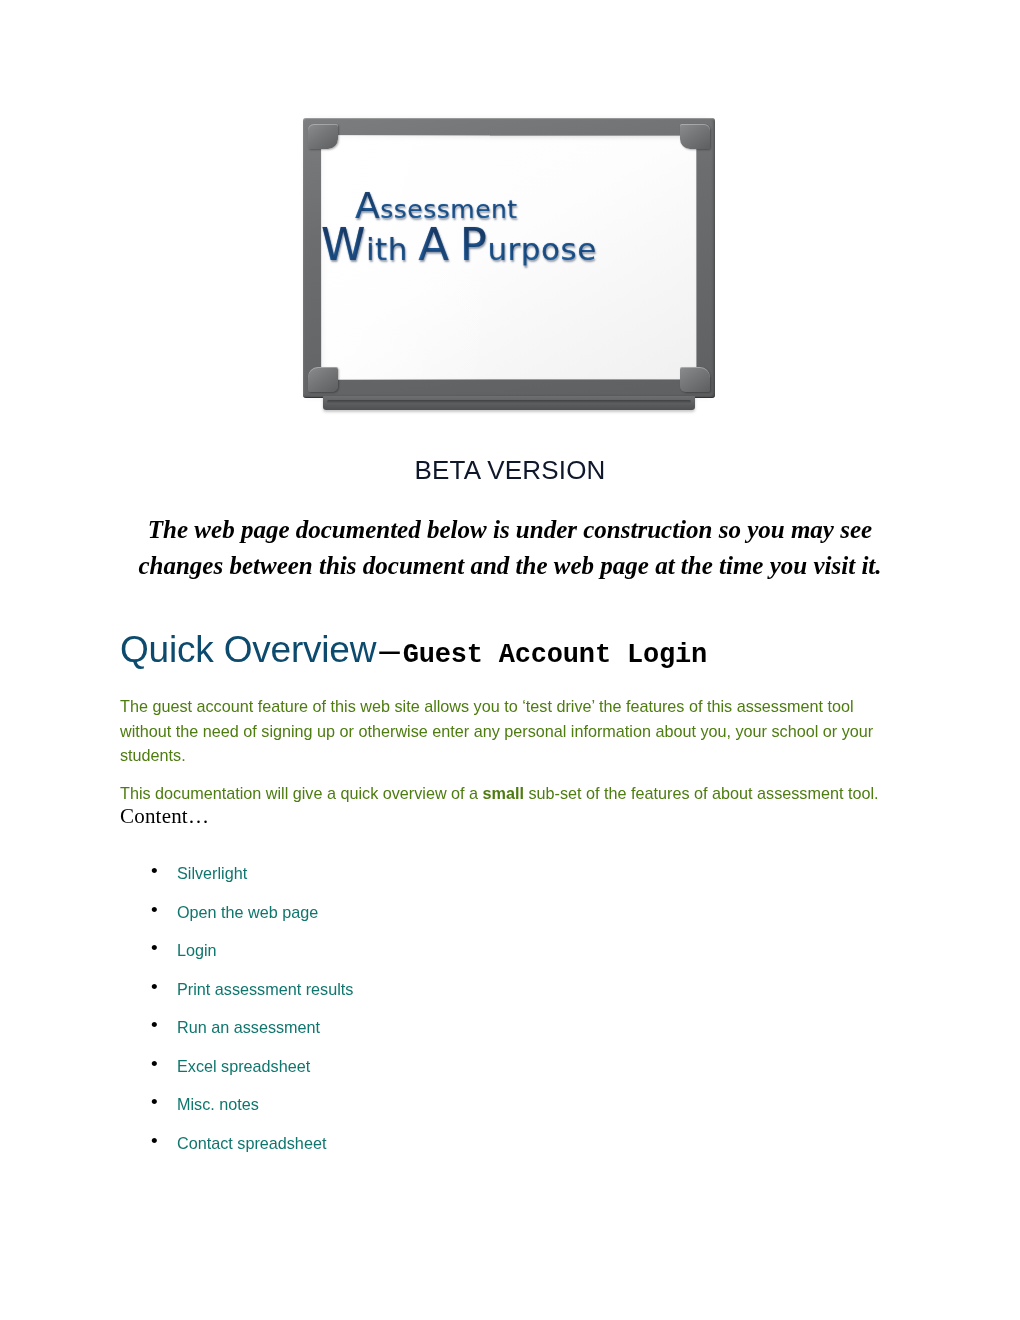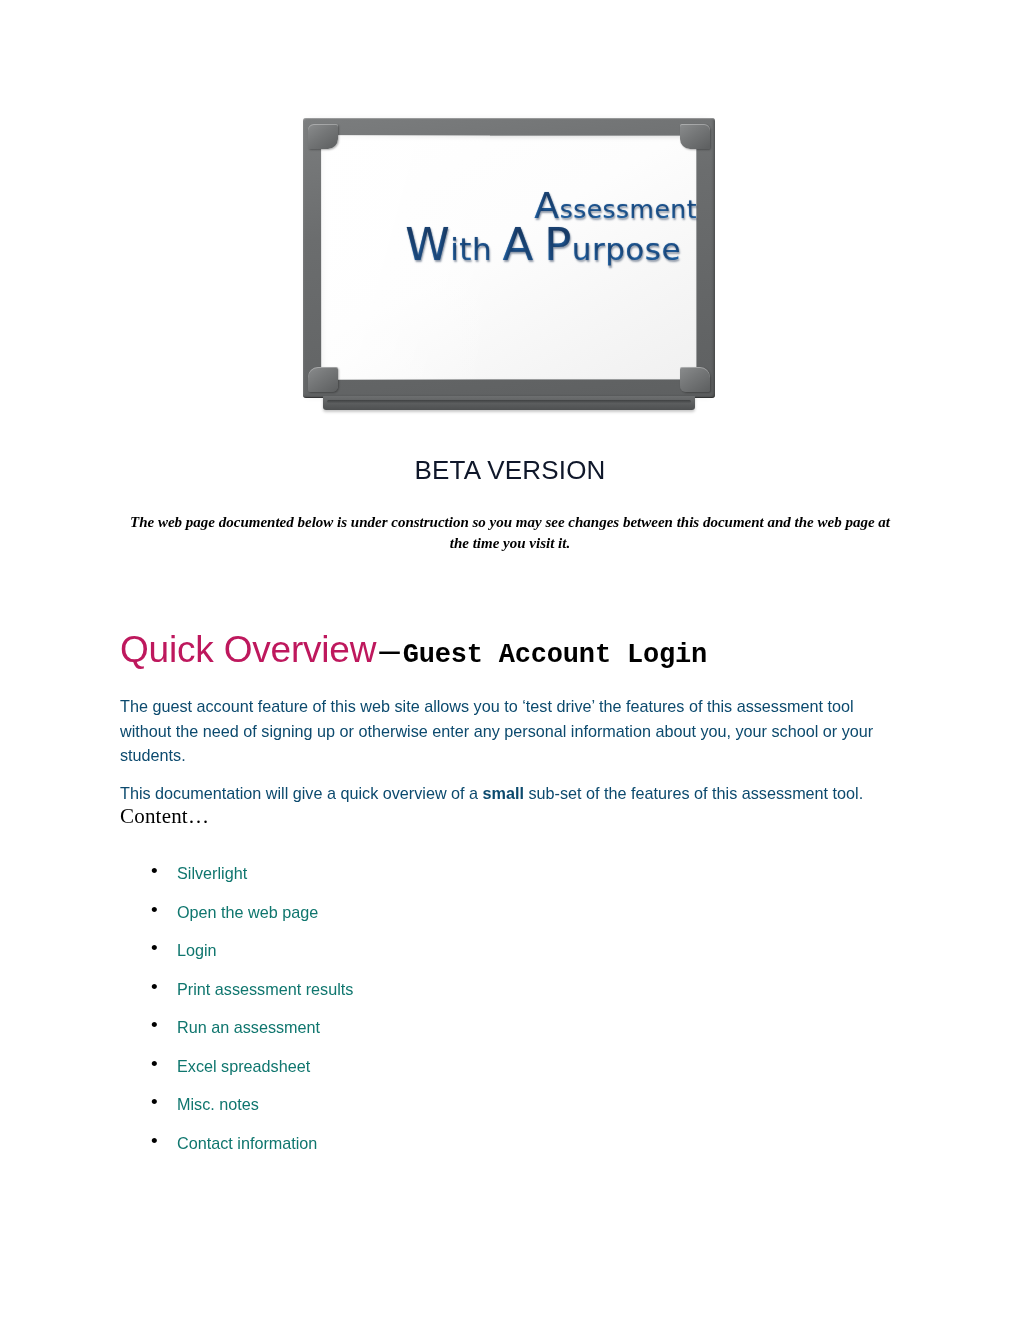--- a/index.html
+++ b/index.html
@@ -120,21 +120,21 @@
     background: linear-gradient(180deg, #3f4142, #595b5c);
     border-radius: 2px;
   }
 
   
   .wb-text {
     position: absolute;
     left: 0;
     top: 56px;
     width: 376px;
-    text-align: right;
+    text-align: left;
     line-height: 1.0;
     user-select: none;
   }
   .wb-line {
     display: block;
     font-family: "DejaVu Sans", sans-serif;
     font-weight: 400;
     color: #1f5b93;
     letter-spacing: 0.5px;
     text-shadow: 1px 2px 2px rgba(20,40,70,0.45),
@@ -169,40 +169,40 @@
     letter-spacing: 0.2px;
   }
 
   .beta-note {
     position: absolute;
     left: 120px;
     top: 512px;
     width: 780px;
     text-align: center;
     font-family: "Liberation Serif", serif;
-    font-size: 15px;
+    font-size: 25px;
     font-style: italic;
     font-weight: bold;
     line-height: 1.42;
     color: #000000;
   }
 
   .section-heading {
     position: absolute;
     left: 120px;
     top: 631px;
     width: 790px;
     line-height: 1.05;
     white-space: nowrap;
   }
   .heading-main {
     font-family: "Liberation Sans", sans-serif;
     font-size: 37px;
     font-weight: 300;
-    color: #be185d;
+    color: #0c4a6e;
     letter-spacing: -0.2px;
   }
   .heading-dash {
     font-family: "Liberation Sans", sans-serif;
     font-size: 37px;
     font-weight: 300;
     color: #000000;
     padding: 0 3px;
   }
   .heading-sub {
@@ -214,21 +214,21 @@
     margin-top: 15px;
   }
 
   .body-paragraph {
     position: absolute;
     left: 120px;
     width: 778px;
     font-family: "Liberation Sans", sans-serif;
     font-size: 16.2px;
     line-height: 1.52;
-    color: #0c4a6e;
+    color: #4d7c0f;
     text-align: left;
   }
   .para-1 { top: 678px; }
   .para-2 { top: 765px; }
 
   .content-heading {
     position: absolute;
     left: 120px;
     top: 804px;
     font-family: Liberation Serif, serif;
@@ -290,28 +290,28 @@
 
   <div class="beta-version">BETA VERSION</div>
   <div class="beta-note">The web page documented below is under construction so you may see changes between this document and the web page at the time you visit it.</div>
 
   <div class="section-heading">
     <span class="heading-main">Quick Overview</span><span class="heading-dash">–</span><span class="heading-sub">Guest Account Login</span>
   </div>
 
   <p class="body-paragraph para-1">The guest account feature of this web site allows you to ‘test drive’ the features of this assessment tool without the need of signing up or otherwise enter any personal information about you, your school or your students.</p>
 
-  <p class="body-paragraph para-2"><span>This documentation will give a quick overview of a </span><strong>small</strong><span> sub-set of the features of this assessment tool.</span></p>
+  <p class="body-paragraph para-2"><span>This documentation will give a quick overview of a </span><strong>small</strong><span> sub-set of the features of about assessment tool.</span></p>
 
   <div class="content-heading">Content…</div>
 
   <ul class="content-list">
     <li><span>Silverlight</span></li>
     <li><span>Open the web page</span></li>
     <li><span>Login</span></li>
     <li><span>Print assessment results</span></li>
     <li><span>Run an assessment</span></li>
     <li><span>Excel spreadsheet</span></li>
     <li><span>Misc. notes</span></li>
-    <li><span>Contact information</span></li>
+    <li><span>Contact spreadsheet</span></li>
   </ul>
 
 </div>
 
 </body></html>

